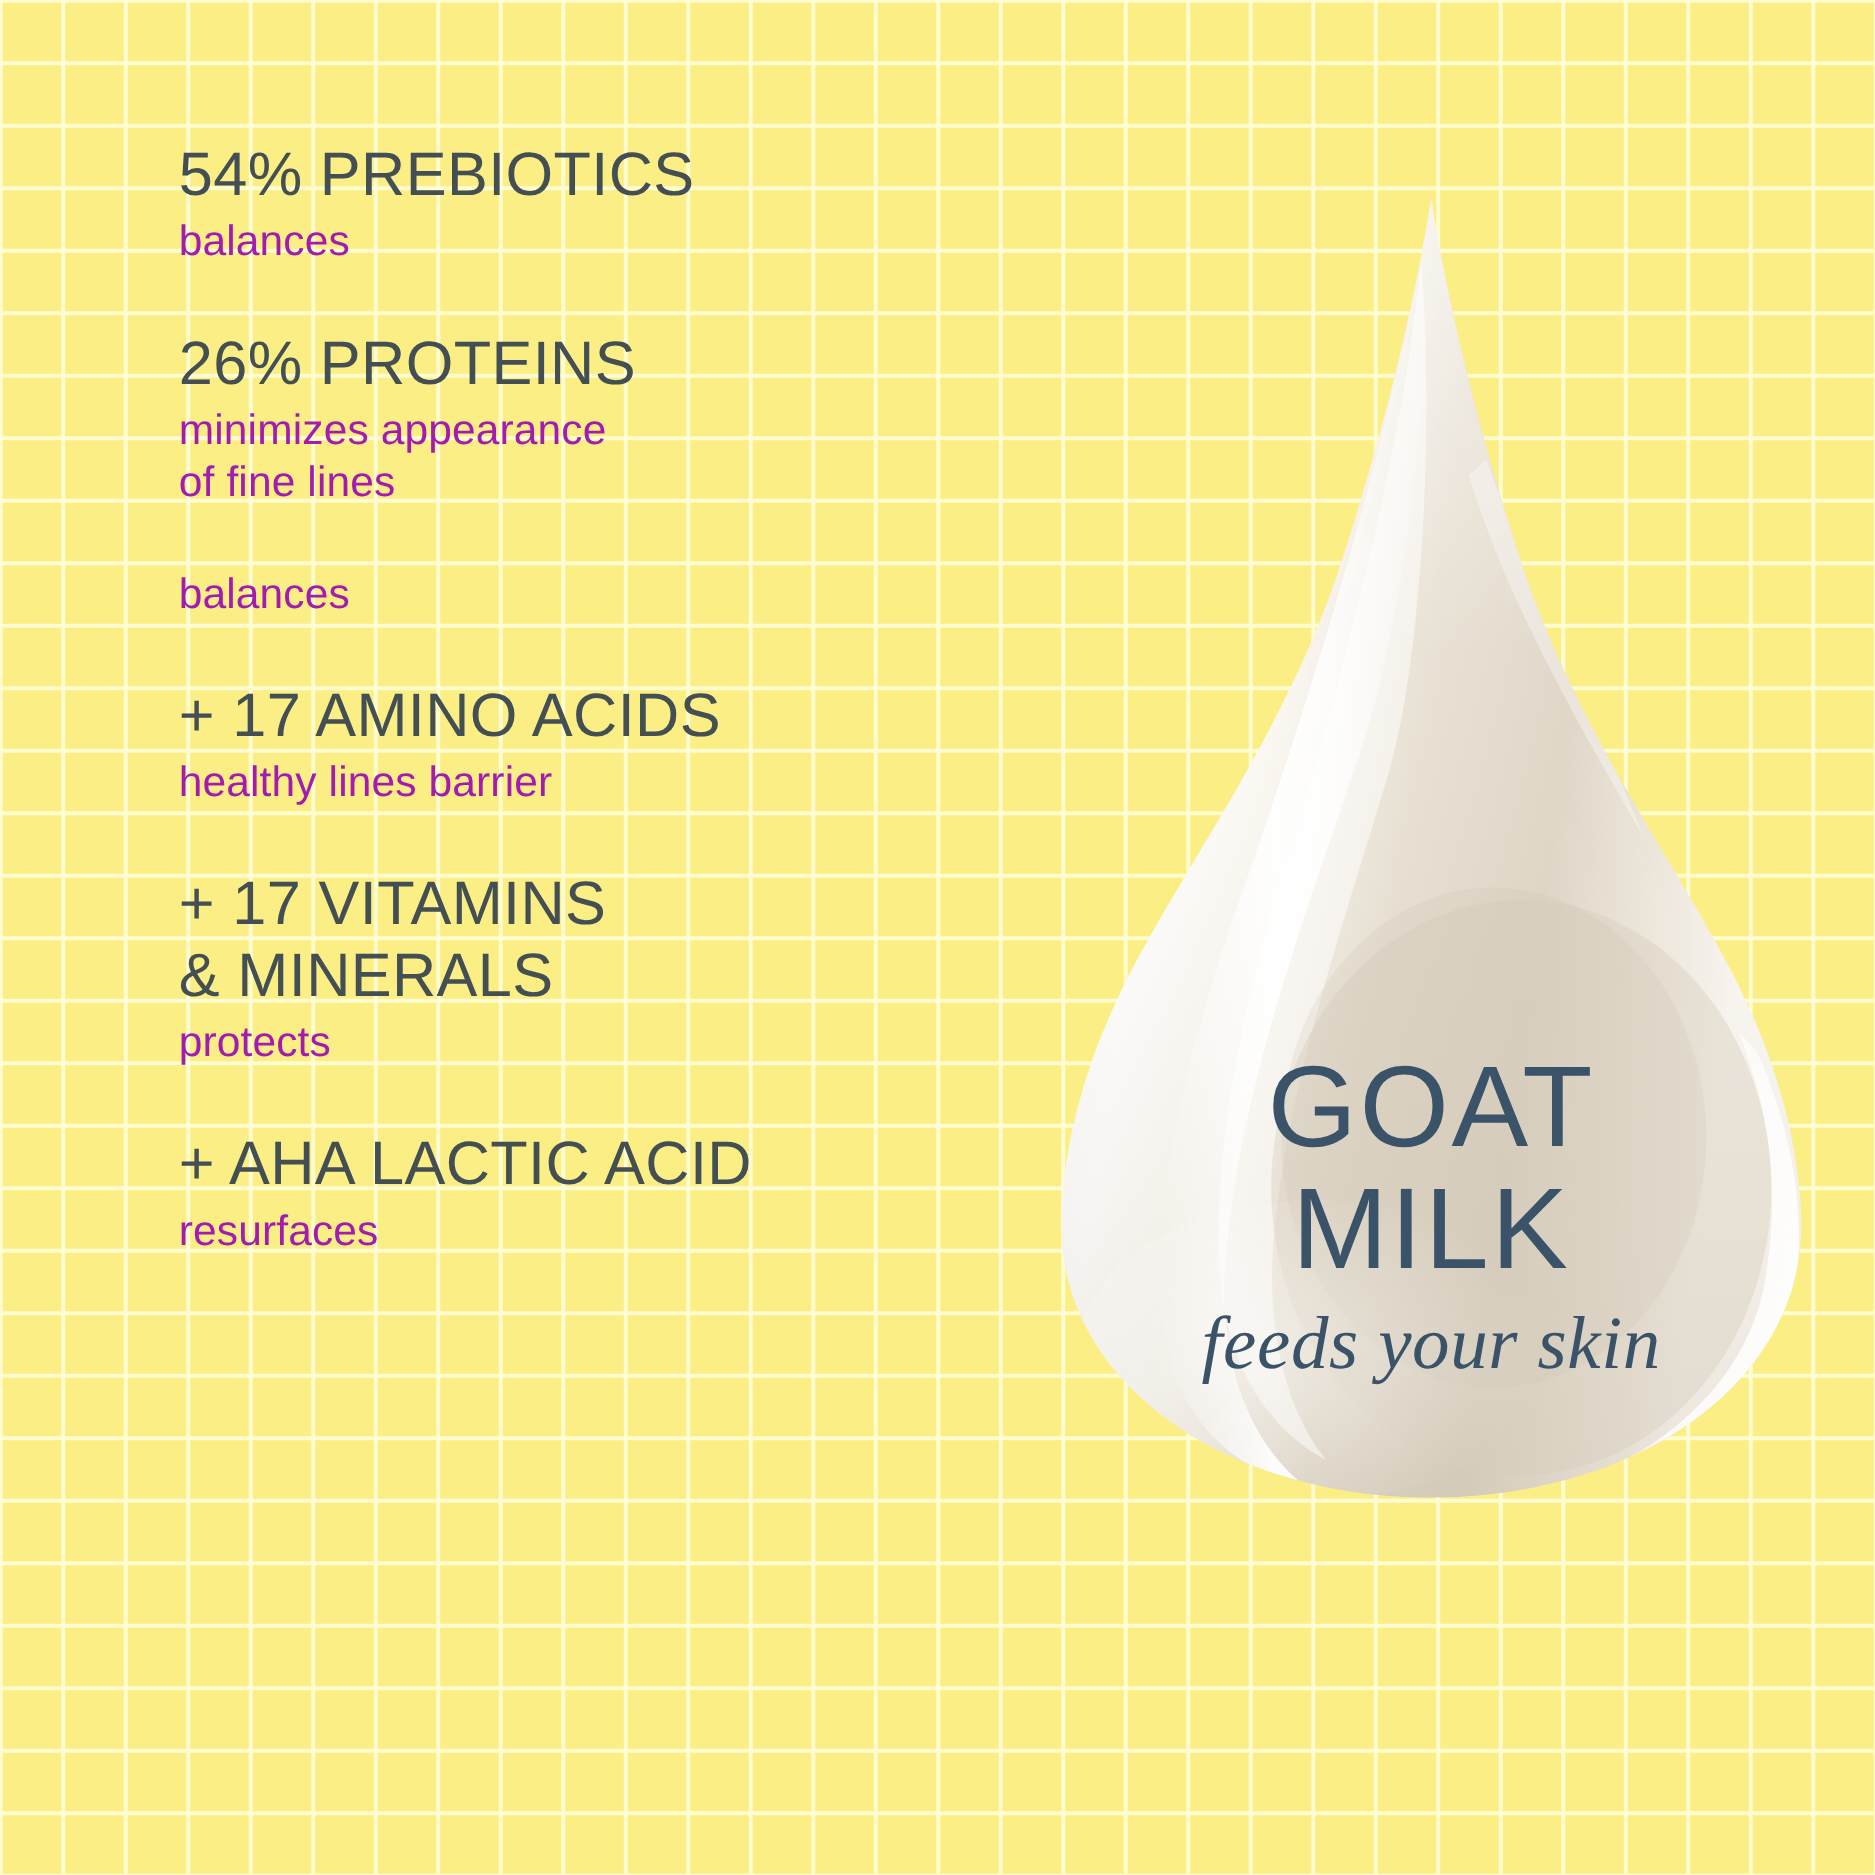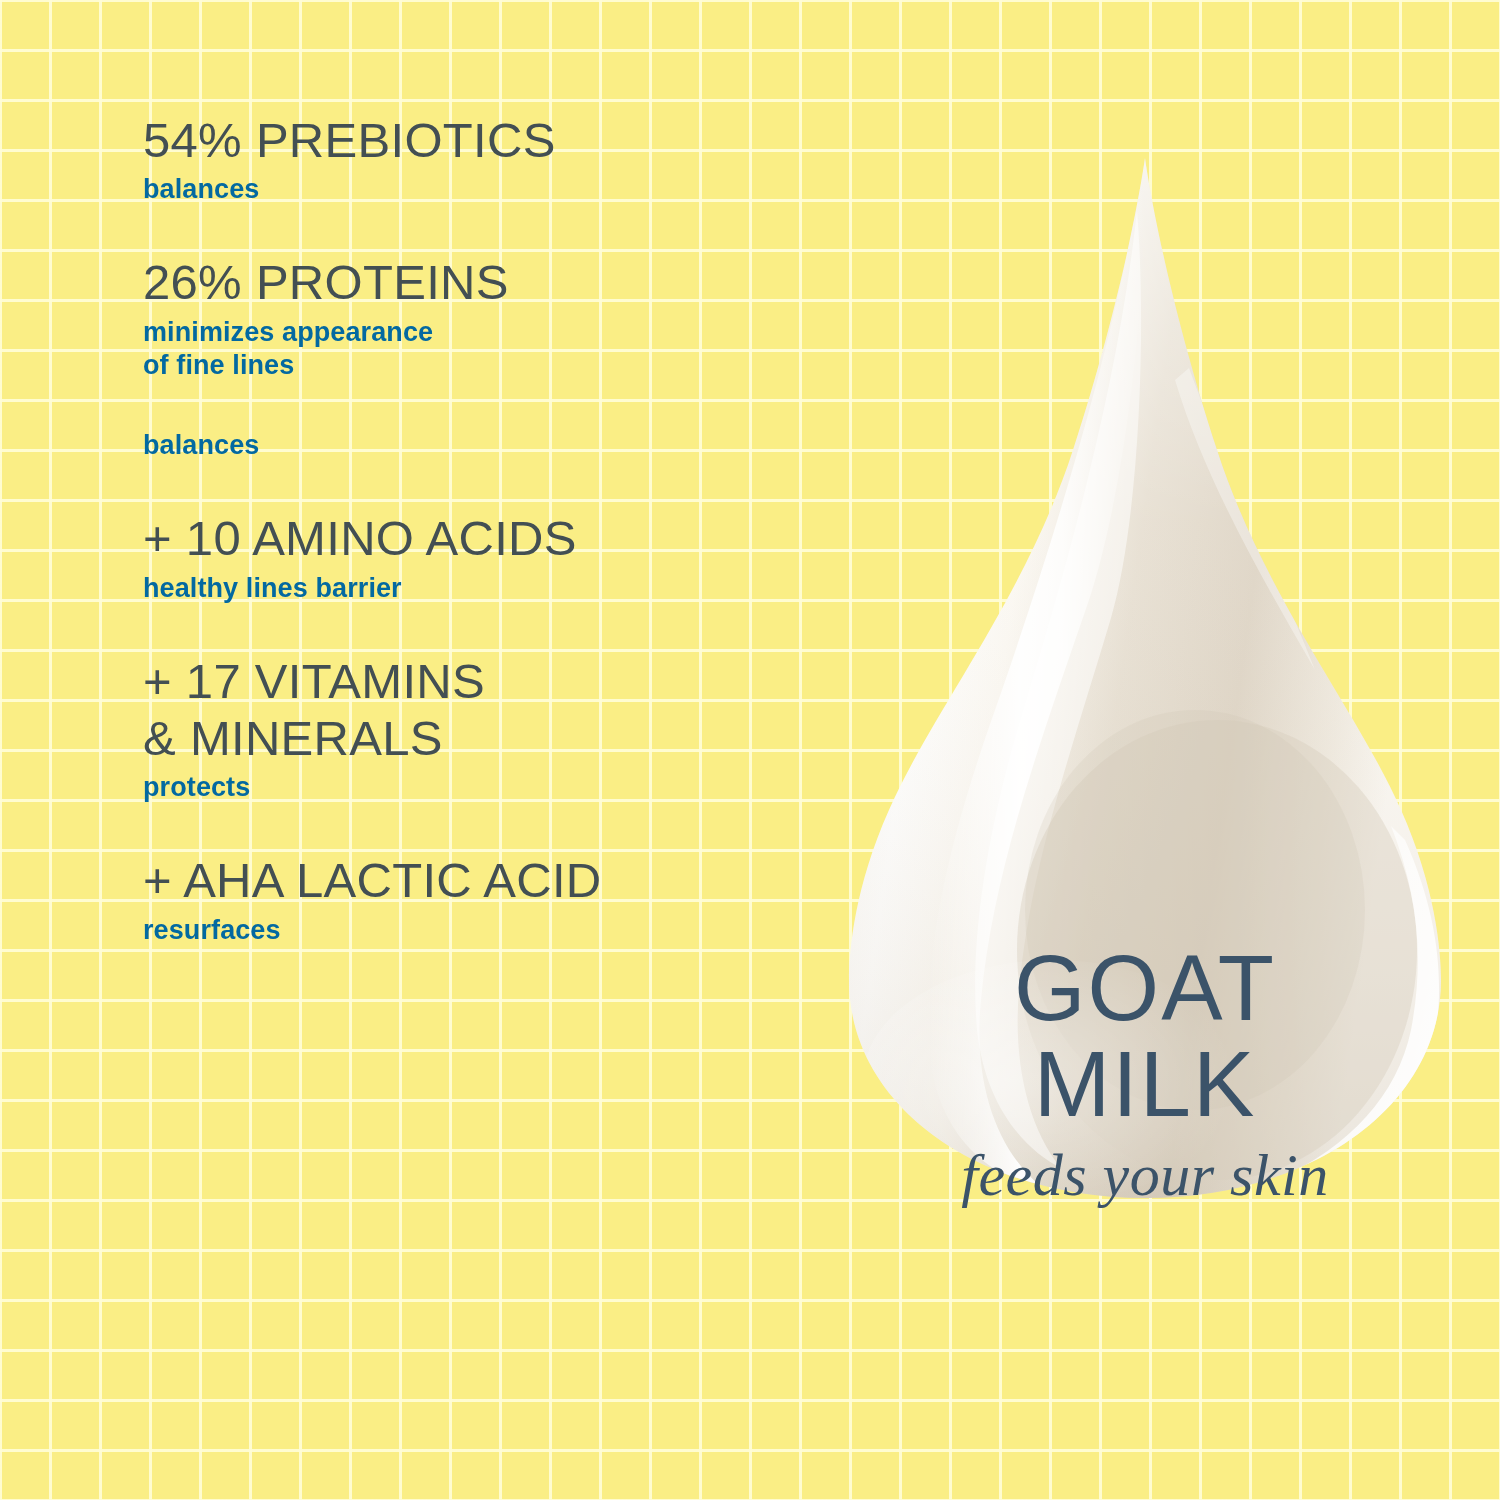--- a/index.html
+++ b/index.html
@@ -36,40 +36,40 @@
   .ing-block:last-child { margin-bottom:0; }
   .ing-head {
     font-size:49px;
     line-height:1.17;
     font-weight:400;
     letter-spacing:0.3px;
     color:#434f53;
     white-space:pre-line;
   }
   .ing-sub {
-    font-size:27px;
+    font-size:34px;
     line-height:1.22;
-    font-weight:700;
+    font-weight:400;
     letter-spacing:0.1px;
-    color:#0369a1;
+    color:#a21caf;
     margin-top:4px;
     white-space:pre-line;
   }
   
   #droplet-wrap {
     position:absolute;
     left:845px; top:150px;
     width:600px; height:1060px;
   }
   #droplet-svg { display:block; width:600px; height:1060px; }
   #droplet-text {
     position:absolute;
     left:0; top:0; width:600px; height:1060px;
     display:flex; flex-direction:column;
-    align-items:center; justify-content:flex-end;
+    align-items:center; justify-content:center;
     pointer-events:none;
   }
   #droplet-text .spacer { height:590px; }
   .logo-line {
     color:#3b5369;
     font-family:"Liberation Sans", sans-serif;
     font-weight:400;
     letter-spacing:2px;
     line-height:0.98;
     text-align:center;
@@ -104,21 +104,21 @@
       <div class="ing-head">26% PROTEINS</div>
       <div class="ing-sub">minimizes appearance
 of fine lines</div>
     </div>
 
     <div class="ing-block">
       <div class="ing-sub">balances</div>
     </div>
 
     <div class="ing-block">
-      <div class="ing-head">+ 10 AMINO ACIDS</div>
+      <div class="ing-head">+ 17 AMINO ACIDS</div>
       <div class="ing-sub">healthy lines barrier</div>
     </div>
 
     <div class="ing-block">
       <div class="ing-head">+ 17 VITAMINS
 &amp; MINERALS</div>
       <div class="ing-sub">protects</div>
     </div>
 
     <div class="ing-block">

